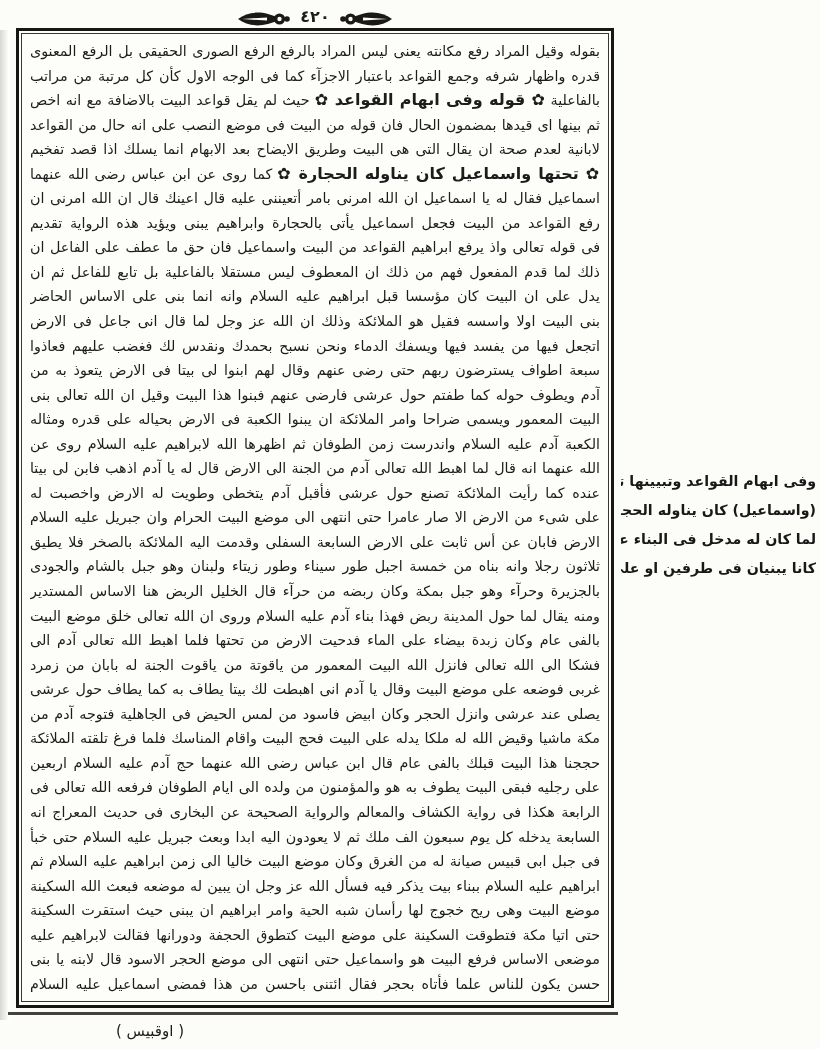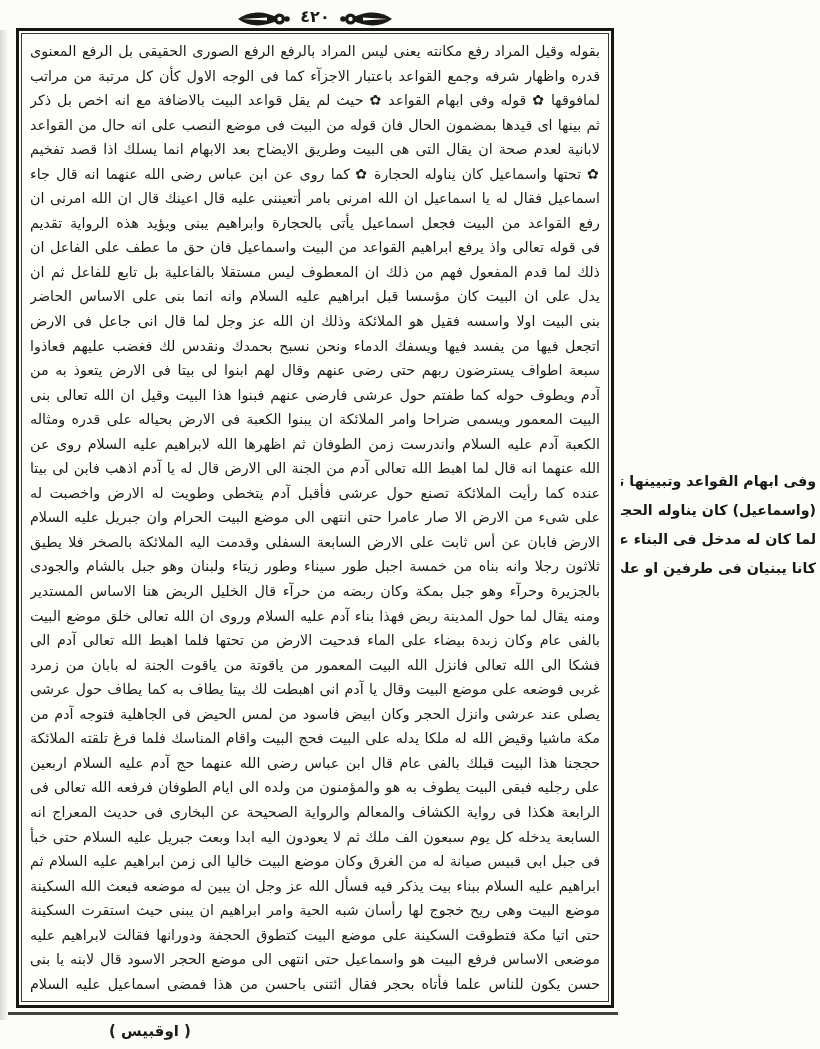--- a/index.html
+++ b/index.html
@@ -48,22 +48,22 @@
     color:#1c1c1c;
   }
   .line{
     height:24.55px;
     overflow:hidden;
     text-align:justify;
     text-align-last:justify;
     word-spacing:.5px;
   }
   .kw{
-    font-weight:normal;
-    font-size:14px;
+    font-weight:bold;
+    font-size:16px;
   }
   
   .bottom-rule{
     position:absolute;left:8px;top:1012px;width:610px;height:3px;
     background:#23201d;opacity:.85;
   }
   .margin-note{
     position:absolute;left:621px;top:467px;width:195px;
     direction:rtl;
     font-size:14.2px;font-weight:bold;
@@ -73,21 +73,21 @@
   .mline{
     text-align:justify;
     text-align-last:justify;
     white-space:nowrap;
     overflow:hidden;
   }
   .mline.last{text-align:center;text-align-last:center;}
   .catchword{
     position:absolute;left:90px;top:1022px;width:120px;
     direction:rtl;text-align:center;
-    font-size:15px;color:#1c1c1c;font-weight:bold;
+    font-size:15px;color:#1c1c1c;
   }
 </style>
 </head>
 <body>
 
 <div class="page">
 
   <div class="gutter-shade"></div>
 
   <div class="header">
@@ -110,21 +110,21 @@
         <circle cx="50" cy="8" r="2.8" fill="#1b1916"></circle>
       </svg>
     </span>
   </div>
 
   <div class="frame-outer">
     <div class="frame-inner">
       <div id="main-text" class="main-text">
           <div class="line"><span>بقوله وقيل المراد رفع مكانته يعنى ليس المراد بالرفع الرفع الصورى الحقيقى بل الرفع المعنوى المجازى وهو رفع</span></div>
           <div class="line"><span>قدره واظهار شرفه وجمع القواعد باعتبار الاجزآء كما فى الوجه الاول كأن كل مرتبة من مراتب شرفه اساس</span></div>
-          <div class="line"><span>لمافوقها </span><span class="kw">✿ قوله وفى ابهام القواعد ✿</span><span> حيث لم يقل قواعد البيت بالاضافة مع انه اخص بل ذكر القواعد مبهمة</span></div>
+          <div class="line"><span>بالفاعلية </span><span class="kw">✿ قوله وفى ابهام القواعد ✿</span><span> حيث لم يقل قواعد البيت بالاضافة مع انه اخص بل ذكر القواعد مبهمة</span></div>
           <div class="line"><span>ثم بينها اى قيدها بمضمون الحال فان قوله من البيت فى موضع النصب على انه حال من القواعد وكلمة من ابتدآئية</span></div>
           <div class="line"><span>لابانية لعدم صحة ان يقال التى هى البيت وطريق الايضاح بعد الابهام انما يسلك اذا قصد تفخيم شأن المبين</span></div>
           <div class="line"><span class="kw">✿ تحتها واسماعيل كان يناوله الحجارة ✿</span><span> كما روى عن ابن عباس رضى الله عنهما انه قال جاء ابراهيم الى ابنه</span></div>
           <div class="line"><span>اسماعيل فقال له يا اسماعيل ان الله امرنى بامر أتعيننى عليه قال اعينك قال ان الله امرنى ان ابنى ههنا بيتا فعند ذلك</span></div>
           <div class="line"><span>رفع القواعد من البيت فجعل اسماعيل يأتى بالحجارة وابراهيم يبنى ويؤيد هذه الرواية تقديم القواعد على اسماعيل</span></div>
           <div class="line"><span>فى قوله تعالى واذ يرفع ابراهيم القواعد من البيت واسماعيل فان حق ما عطف على الفاعل ان يقدم على المفعول ومع</span></div>
           <div class="line"><span>ذلك لما قدم المفعول فهم من ذلك ان المعطوف ليس مستقلا بالفاعلية بل تابع للفاعل ثم ان معنى رفعه البناء عليه</span></div>
           <div class="line"><span>يدل على ان البيت كان مؤسسا قبل ابراهيم عليه السلام وانه انما بنى على الاساس الحاضر واختلف الناس فيمن</span></div>
           <div class="line"><span>بنى البيت اولا واسسه فقيل هو الملائكة وذلك ان الله عز وجل لما قال انى جاعل فى الارض خليفة قالت الملائكة</span></div>
           <div class="line"><span>اتجعل فيها من يفسد فيها ويسفك الدماء ونحن نسبح بحمدك ونقدس لك فغضب عليهم فعاذوا بعرشه فطافوا حوله</span></div>

